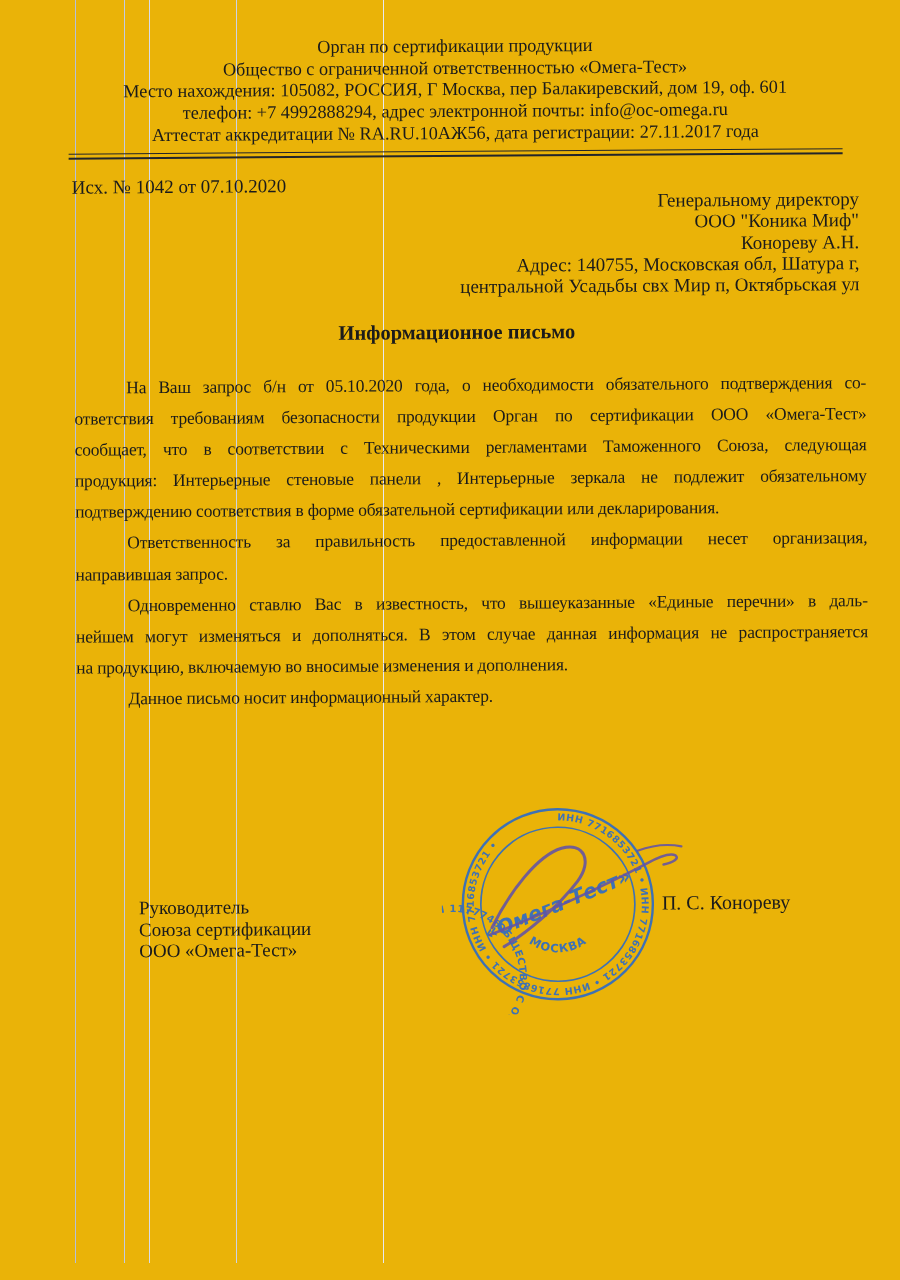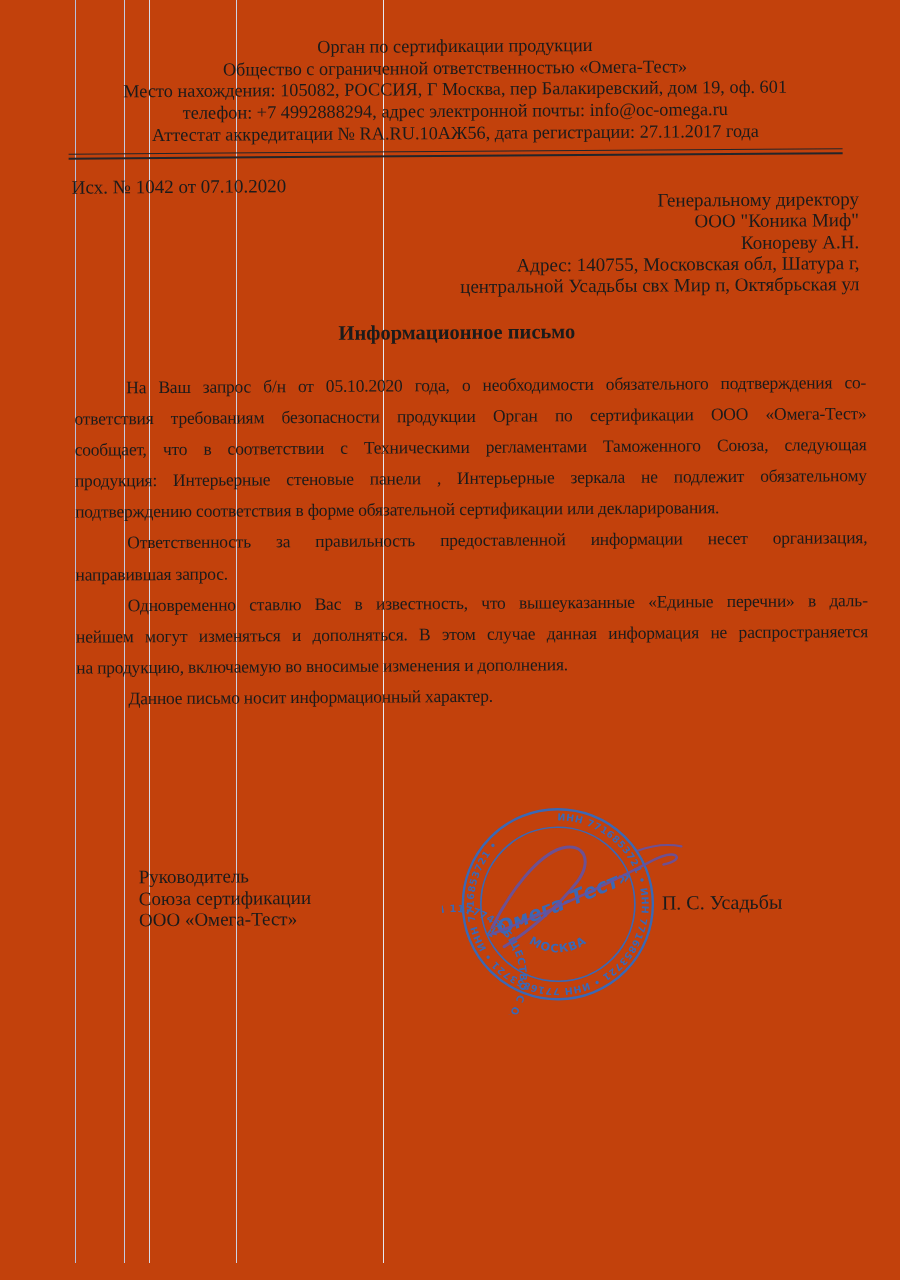--- a/index.html
+++ b/index.html
@@ -4,21 +4,21 @@
 <style>
   html,body{margin:0;padding:0;}
   body{
     width:900px;height:1280px;
     background:#fdfdfe;
     overflow:hidden;
     position:relative;
     font-family:"Liberation Serif","DejaVu Serif",serif;
     color:#1b1b1b;
   }
-  .page{position:absolute;inset:0;background:#c2410c;}
+  .page{position:absolute;inset:0;background:#eab308;}
   
   .vline{position:absolute;top:0;height:1263px;width:1px;pointer-events:none;}
   .vl-1{left:75px;background:#b6c0dc;}
   .vl-2{left:124px;background:#c3cbe2;}
   .vl-3{left:149px;background:#d6dbeb;}
   .vl-4{left:236px;background:#ccd3e6;}
   .vl-5{left:383px;background:#e6e9f3;}
   
   .sheet{position:absolute;inset:0;transform:rotate(-0.4deg);transform-origin:450px 640px;}
   .letterhead{
@@ -40,21 +40,21 @@
   }
   .body-text{
     position:absolute;top:370px;left:76px;width:792px;
     font-size:17.5px;line-height:31.1px;letter-spacing:-0.2px;
   }
   .bl{white-space:normal;}
   .jl{text-align:justify;text-align-last:justify;}
   .ll{text-align:left;}
   .ind{text-indent:52px;}
   .signoff{
-    position:absolute;top:864px;left:137px;
+    position:absolute;top:895px;left:137px;
     font-size:19px;line-height:21.5px;
   }
   .signame{position:absolute;top:893px;left:660px;font-size:20px;}
   .stamp-wrap{position:absolute;left:440px;top:800px;width:270px;height:215px;}
   .stamp-text{font-family:"DejaVu Sans",sans-serif;font-weight:700;}
 </style>
 </head>
 <body>
 
 <div class="page">
@@ -102,21 +102,21 @@
       <div class="bl ll">на продукцию, включаемую во вносимые изменения и дополнения.</div>
       <div class="bl ll ind">Данное письмо носит информационный характер.</div>
     </div>
 
     <div class="signoff">
       <div>Руководитель</div>
       <div>Союза сертификации</div>
       <div>ООО «Омега-Тест»</div>
     </div>
 
-    <div class="signame">П. С. Усадьбы</div>
+    <div class="signame">П. С. Конореву</div>
 
     <svg class="stamp-wrap" viewBox="0 0 270 215">
       <g opacity="0.92">
         <circle cx="116" cy="105" r="95" fill="none" stroke-width="2.4" stroke="#2f6cc5"></circle>
         <circle cx="116" cy="105" r="77" fill="none" stroke-width="1.7" stroke="#2f6cc5"></circle>
         <defs>
           <path id="ringOuter" d="M116,21 a84,84 0 1,1 -0.15,0" fill="none"></path>
           <path id="ringMid" d="M53.8,127.3 a66,66 0 1,1 -0.12,-0.1" fill="none"></path>
           <path id="ringCity" d="M82,139 A48,48 0 0 0 150,139" fill="none"></path>
         </defs>

